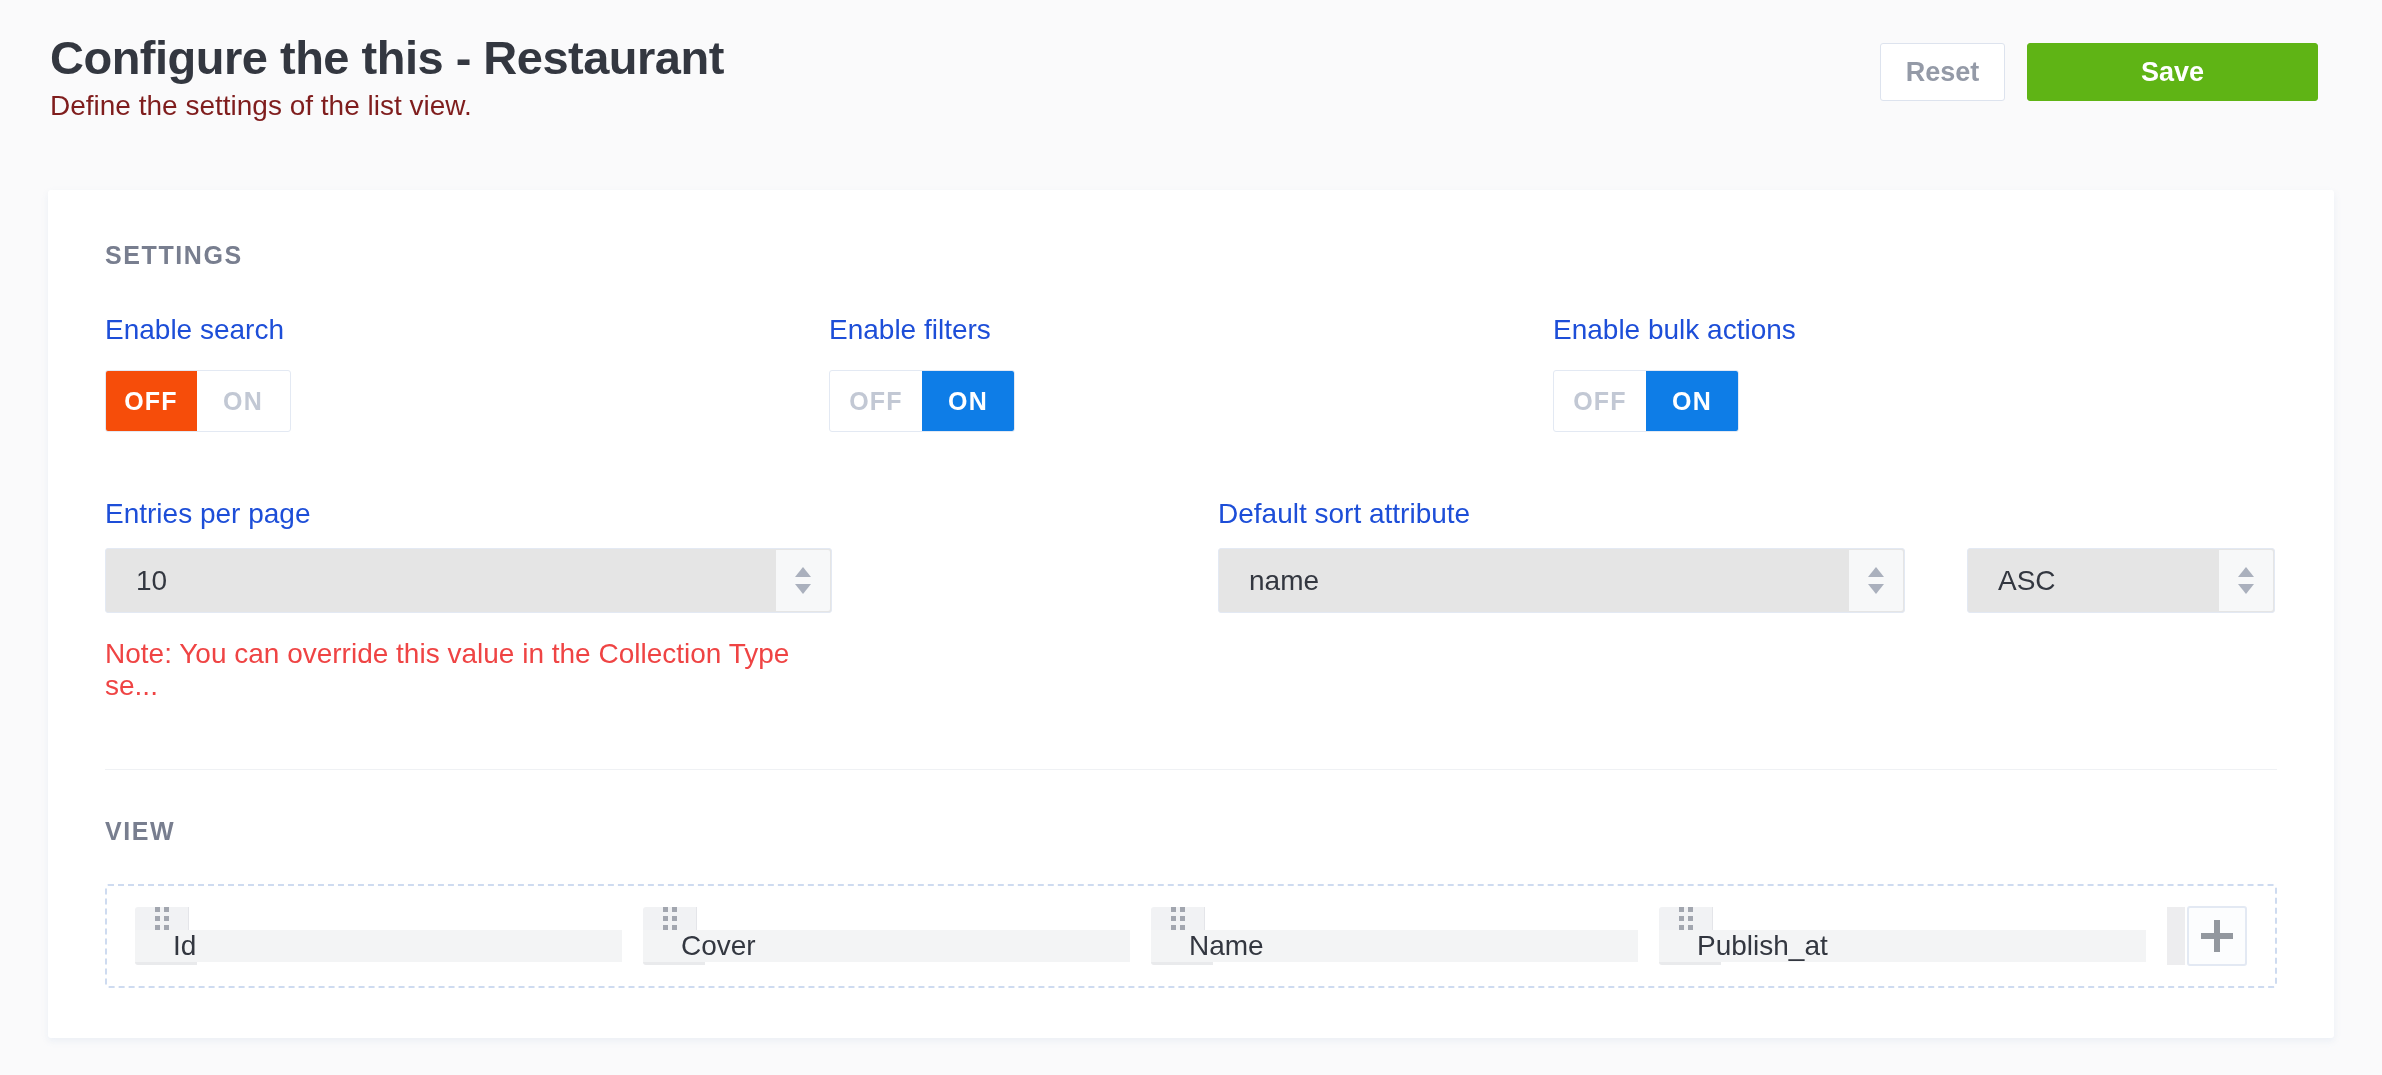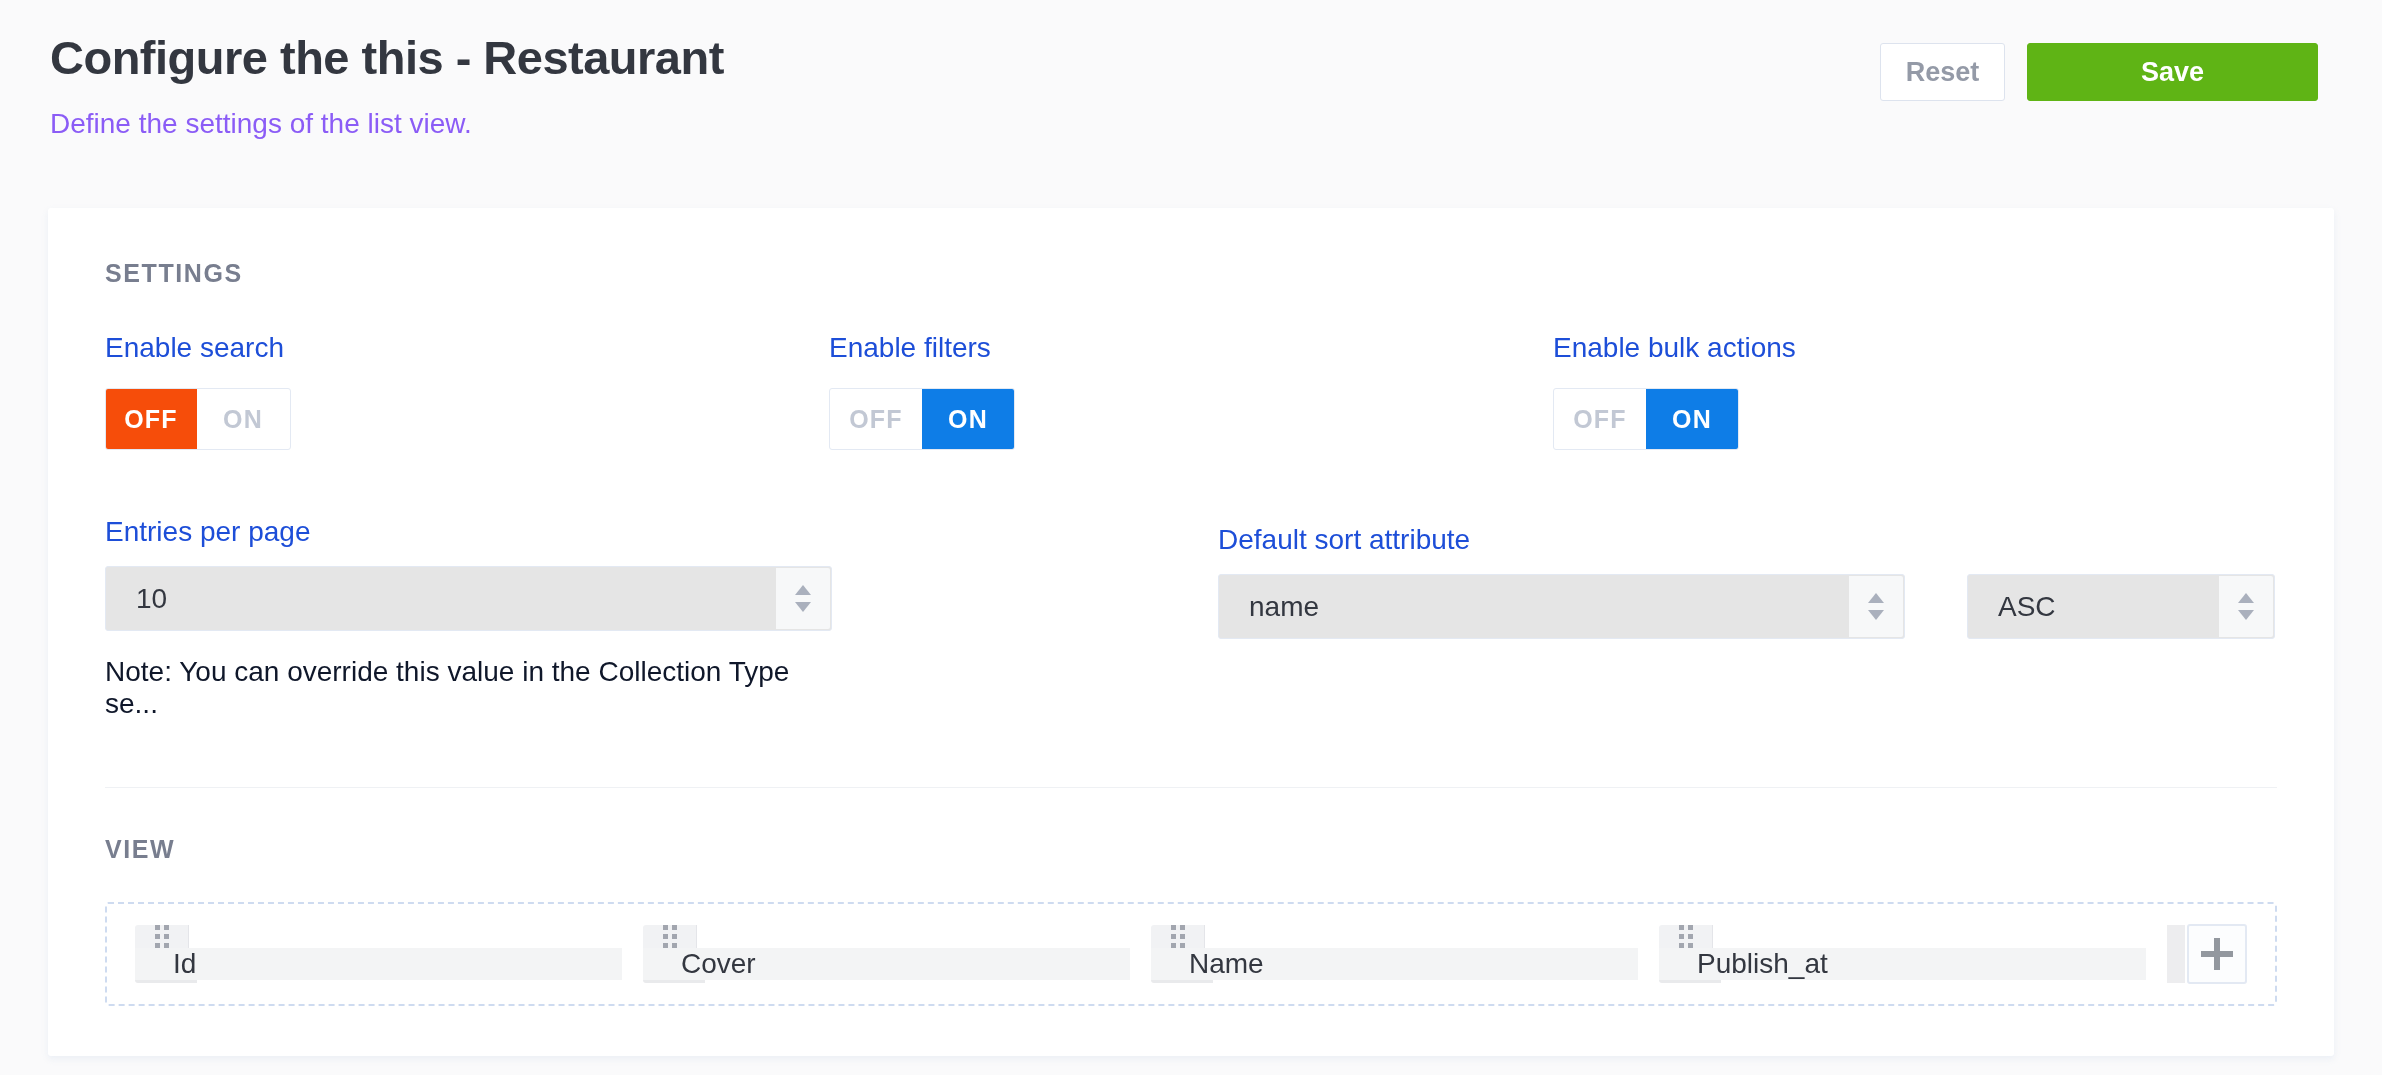--- a/index.html
+++ b/index.html
@@ -20,23 +20,23 @@
   }
   .page-title {
     font-size: 47px;
     font-weight: 800;
     color: #333740;
     letter-spacing: -0.5px;
     line-height: 56px;
   }
   .page-subtitle {
     font-size: 28px;
-    color: #8b5cf6;
+    color: #7f1d1d;
     line-height: 36px;
-    margin-top: 20px;
+    margin-top: 2px;
     font-weight: 400;
   }
   .header-actions { display: flex; gap: 22px; margin-top: 13px; }
   .btn {
     height: 58px;
     border-radius: 3px;
     font-size: 27px;
     display: flex;
     align-items: center;
     justify-content: center;
@@ -106,21 +106,21 @@
     color: #c2c8d4;
     cursor: pointer;
     margin: -1px 0;
   }
   .toggle .seg.active-off { background: #f64d0a; color: #ffffff; margin-left: -1px; border-radius: 2px 0 0 2px; }
   .toggle .seg.active-on  { background: #0e7de7; color: #ffffff; margin-right: -1px; border-radius: 0 2px 2px 0; }
 
   
   .selects-row { display: flex; margin-top: 66px; }
   .col-entries { width: 727px; }
-  .col-sort { margin-left: 386px; width: 1057px; margin-top: 8px; }
+  .col-sort { margin-left: 386px; width: 1057px; }
   .select {
     position: relative;
     margin-top: 18px;
     height: 65px;
     background: #e5e5e5;
     border: 1px solid #e3e9f3;
     border-radius: 3px;
     display: flex;
     align-items: center;
     padding-left: 30px;
@@ -141,21 +141,21 @@
     gap: 7px;
   }
   .tri-up { width: 0; height: 0; border-left: 8px solid transparent; border-right: 8px solid transparent; border-bottom: 10px solid #aab0bd; }
   .tri-down { width: 0; height: 0; border-left: 8px solid transparent; border-right: 8px solid transparent; border-top: 10px solid #aab0bd; }
   .sort-selects { display: flex; gap: 62px; }
   .sort-attr { flex: 1; }
   .sort-order { width: 308px; }
   .note {
     margin-top: 25px;
     font-size: 28px;
-    color: #0f172a;
+    color: #ef4444;
     line-height: 32px;
   }
 
   
   .divider { margin-top: 67px; border-top: 1px solid #eff1f4; }
   .view-title { margin-top: 48px; }
   .drop-zone {
     margin-top: 40px;
     height: 104px;
     border: 2px dashed #cedbf0;

